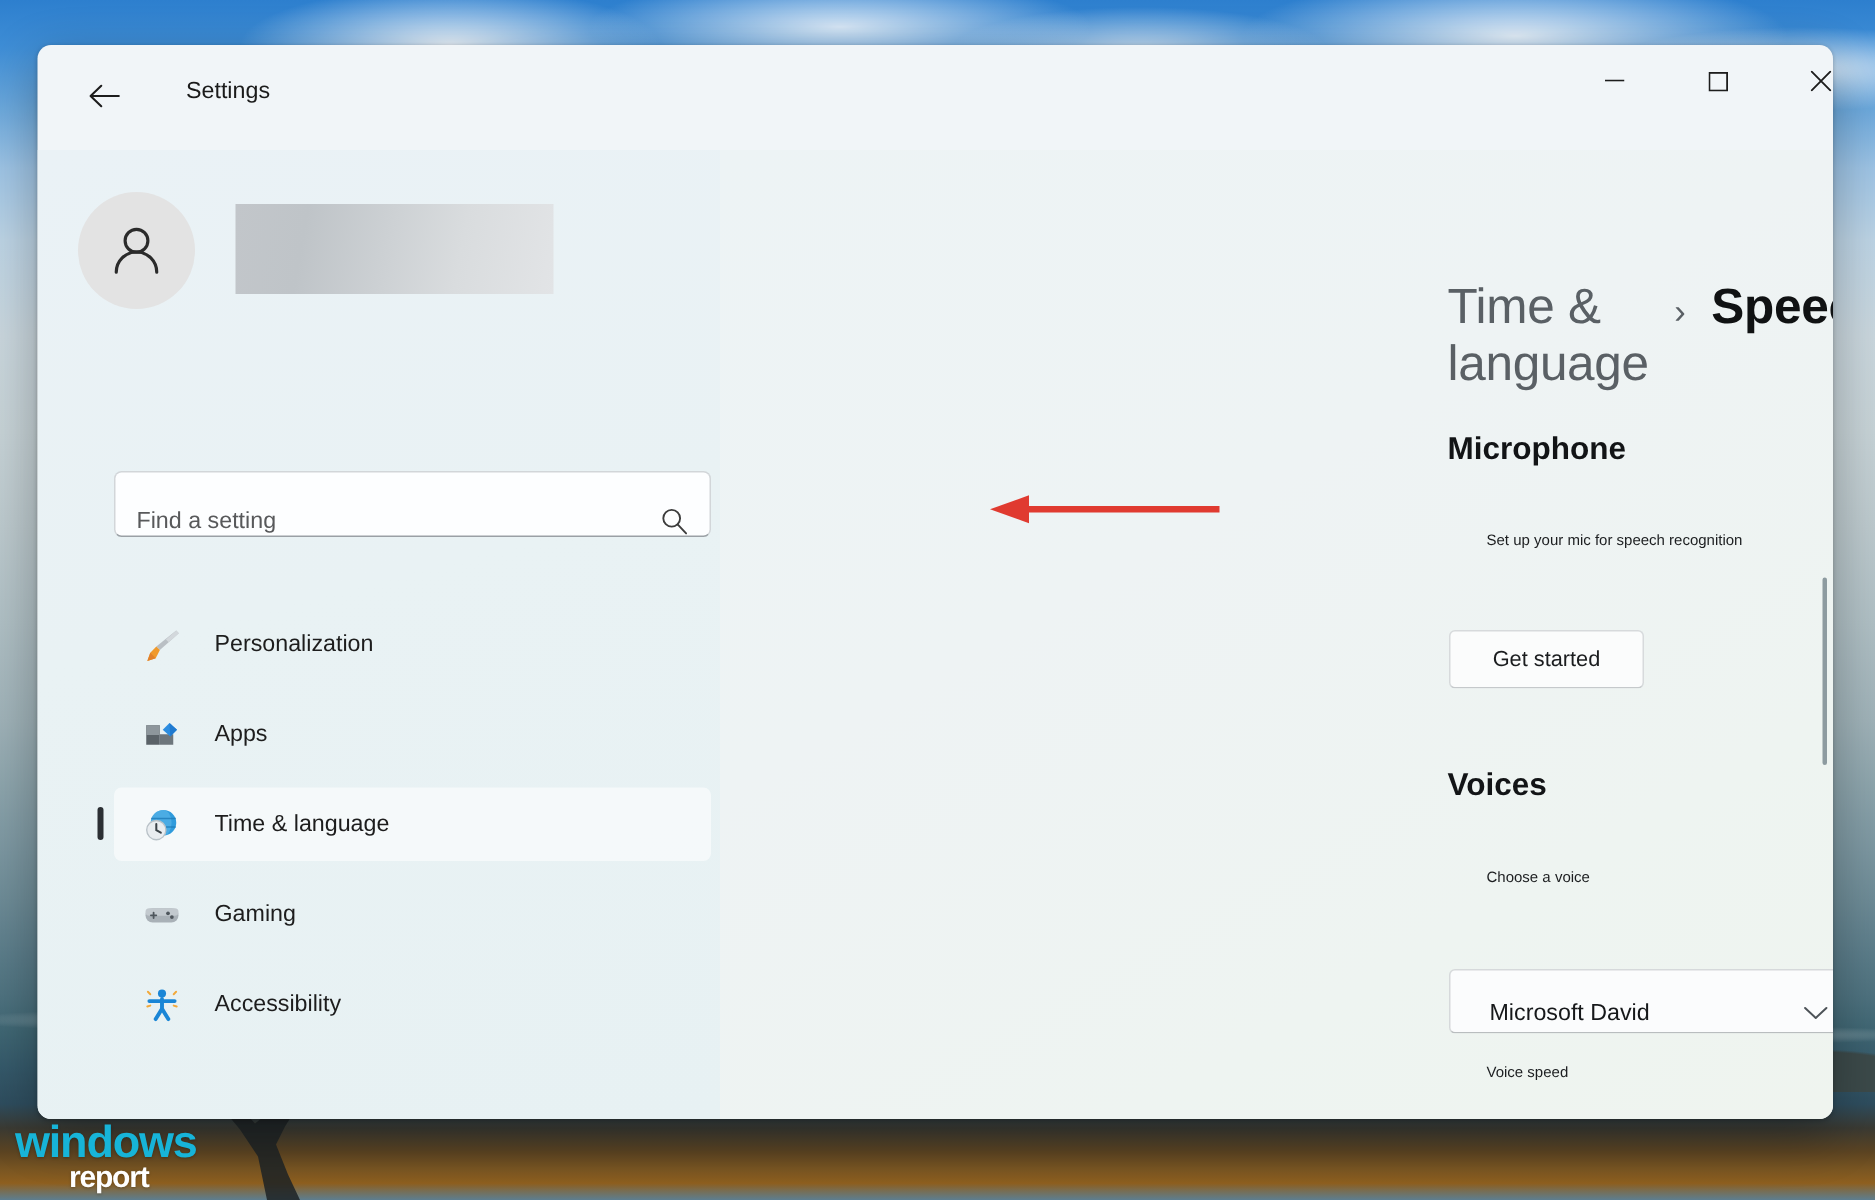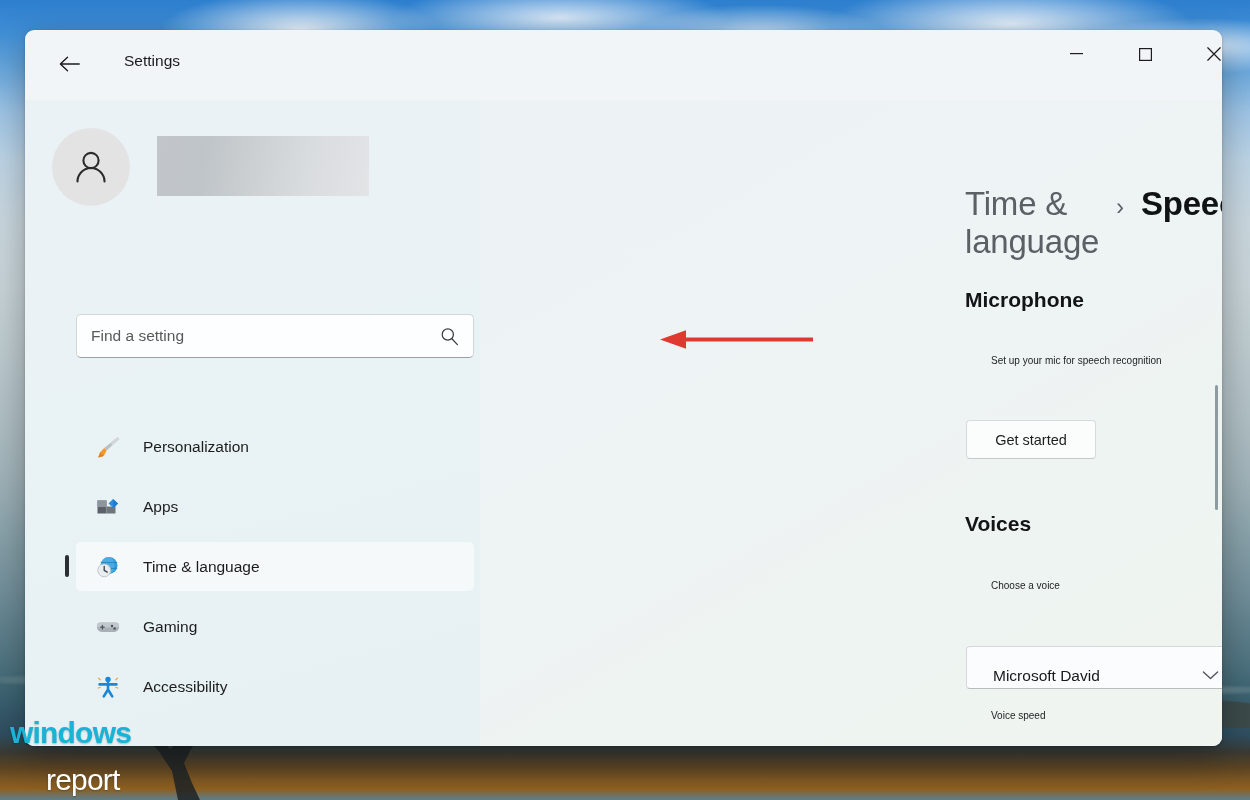--- a/index.html
+++ b/index.html
@@ -110,29 +110,29 @@
     width: 78px; height: 78px; border-radius: 50%; background: #e3e3e3;
     display: flex; align-items: center; justify-content: center;
   }
   #username-redacted {
     width: 212px; height: 60px; margin-left: 27px; margin-top: -2px;
     background: linear-gradient(100deg, #c2c6ca 0%, #bfc4c8 22%, #cdd1d4 48%, #d9dcde 70%, #e2e4e6 100%);
   }
   #searchbox {
     position: absolute; left: 51px; top: 214px; width: 398px; height: 44px;
     background: #fdfeff; border: 1px solid #d2d6d9; border-bottom-color: #9aa0a5;
-    border-radius: 5px; display: flex; align-items: center; padding: 0 14px;
+    border-radius: 5px; display: flex; align-items: flex-end; padding: 0 14px;
   }
   #search-input {
     flex: 1; border: 0; outline: none; background: transparent;
     font-family: "Liberation Sans", sans-serif; font-size: 15.5px; color: #3a3a3a;
   }
   #search-input::placeholder { color: #58595b; opacity: 1; }
 
-  #navlist { position: absolute; left: 51px; top: 322px; width: 398px; text-align: right; }
+  #navlist { position: absolute; left: 51px; top: 305px; width: 398px; text-align: right; }
   .navitem {
     position: relative; height: 49px; display: flex; align-items: center;
     padding-left: 18px; border-radius: 5px; margin-bottom: 11px; cursor: pointer;
   }
   .navitem.active { background: rgba(255,255,255,.55); }
   .navitem.active::before {
     content: ""; position: absolute; left: -11px; top: 13px;
     width: 3.5px; height: 22px; background: #2b2f33; border-radius: 2px;
   }
   .navicon {
@@ -192,22 +192,22 @@
   
   #watermark {
     position: absolute; left: 10px; bottom: 6px; pointer-events: none;
     line-height: .92;
   }
   #wm-windows {
     font-size: 30px; font-weight: 700; color: #17b4d8; letter-spacing: -.8px;
     text-shadow: 0 1px 2px rgba(0,0,0,.25);
   }
   #wm-report {
-    font-size: 30px; font-weight: 400; color: #ffffff; letter-spacing: -.8px;
-    margin-left: 36px; text-shadow: 0 1px 2px rgba(0,0,0,.25); margin-top: 20px;
+    font-size: 20px; font-weight: 700; color: #ffffff; letter-spacing: -.8px;
+    margin-left: 36px; text-shadow: 0 1px 2px rgba(0,0,0,.25);
   }
 </style>
 </head>
 <body>
 
 <div id="desktop">
   <div id="clouds"></div>
   <div id="surf"></div>
   <div id="headland"></div>
   <svg id="figure" viewBox="0 0 120 95">

